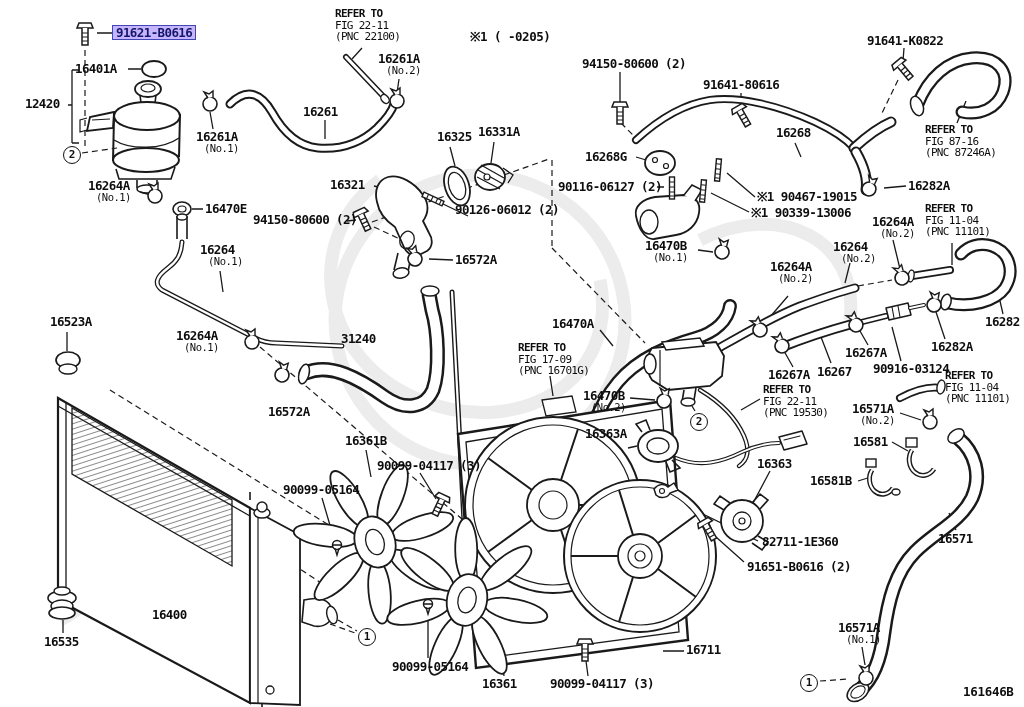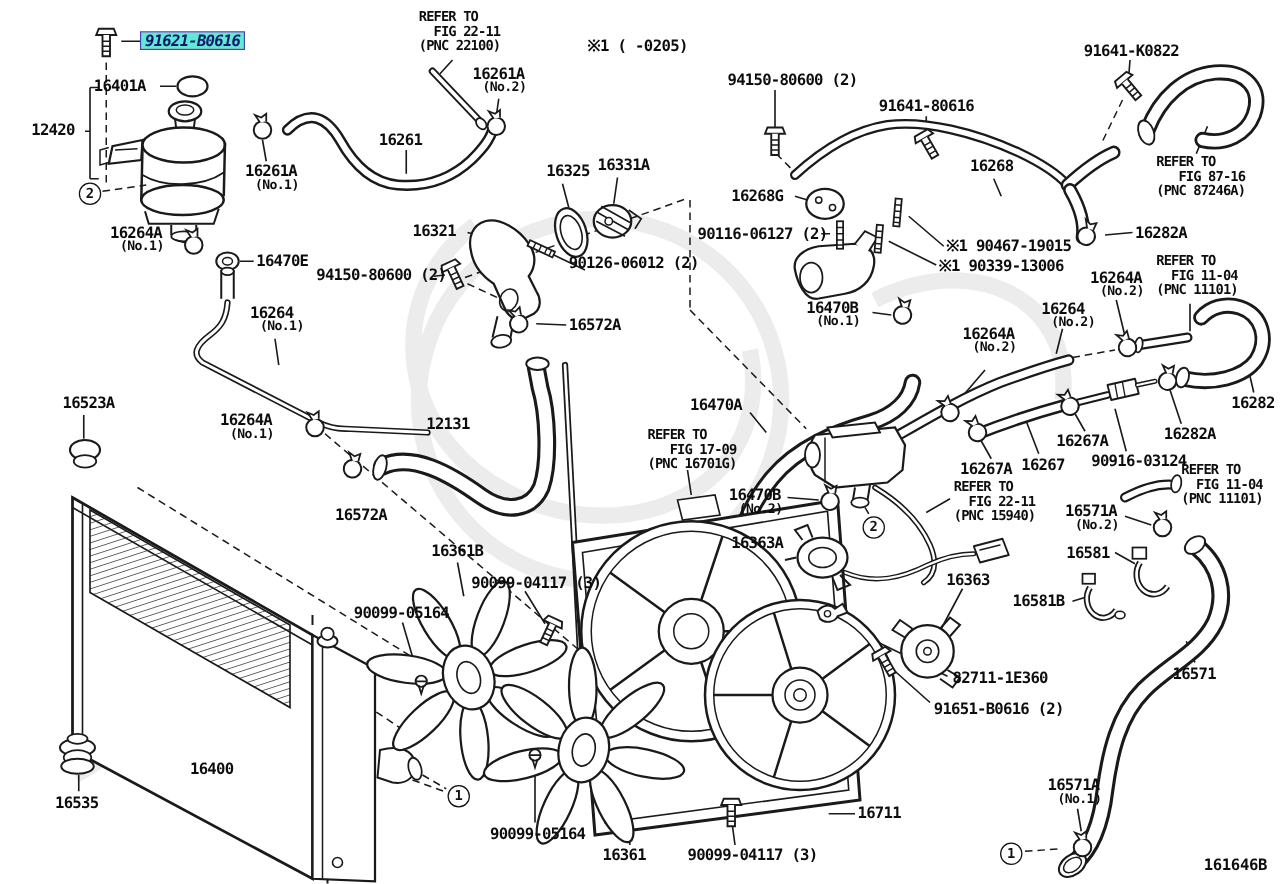--- a/index.html
+++ b/index.html
@@ -2,23 +2,23 @@
 <html><head>
 <meta charset="utf-8">
 <style>
   html,body{margin:0;padding:0;background:#fff;}
   .stage{position:relative;width:1024px;height:707px;background:#ffffff;overflow:hidden;
          font-family:"DejaVu Sans Mono",monospace;}
   .stage svg{position:absolute;left:0;top:0;}
   #labels{position:absolute;left:0;top:0;width:100%;height:100%;}
   .lbl{position:absolute;color:#0d0d0d;white-space:pre;}
   .lbl .main{font-weight:bold;font-size:12.5px;line-height:13px;letter-spacing:-0.6px;}
-  .lbl .sub{font-weight:bold;font-size:10.5px;line-height:11px;letter-spacing:-0.5px;padding-left:8px;text-align:right;}
+  .lbl .sub{font-weight:normal;font-size:10.5px;line-height:11px;letter-spacing:-0.5px;padding-left:8px;}
   .lbl.ref .main,.lbl.ref .sub{font-size:11px;line-height:11.5px;letter-spacing:-0.7px;padding-left:0;}
-  .lbl.hl .main{background:#5eead4;outline:1.5px solid #4345b4;color:#15156b;padding:0 3px;font-style:italic;}
+  .lbl.hl .main{background:#c4b5fd;outline:1.5px solid #4345b4;color:#15156b;padding:0 3px;}
   .callout{position:absolute;width:16px;height:16px;border:1.5px solid #111;border-radius:50%;
            background:#fff;text-align:center;font:bold 11px/16px "DejaVu Sans Mono",monospace;color:#111;}
   .note{position:absolute;left:470px;top:28px;font-weight:bold;font-size:12.5px;letter-spacing:-0.5px;color:#0d0d0d;}
   .doc{position:absolute;left:963px;top:684px;font-weight:bold;font-size:12.5px;letter-spacing:-0.3px;color:#0d0d0d;}
   .o{fill:none;stroke:#1a1a1a;}
   .w{fill:none;stroke:#ffffff;}
   .f{fill:#ffffff;stroke:#1a1a1a;}
   .dash{fill:none;stroke:#1a1a1a;stroke-width:1.2;stroke-dasharray:6 4;}
   .ldr{fill:none;stroke:#1a1a1a;stroke-width:1.3;}
   .wm{fill:none;stroke:#ececec;stroke-width:13;}
@@ -342,33 +342,33 @@
       <div class="lbl" style="left: 770px; top: 260px;"><div class="main">16264A</div><div class="sub">(No.2)</div></div>
       <div class="lbl" style="left: 552px; top: 317px;"><div class="main">16470A</div></div>
       <div class="lbl" style="left: 985px; top: 315px;"><div class="main">16282</div></div>
       <div class="lbl" style="left: 931px; top: 340px;"><div class="main">16282A</div></div>
       <div class="lbl" style="left: 845px; top: 346px;"><div class="main">16267A</div></div>
       <div class="lbl" style="left: 873px; top: 362px;"><div class="main">90916-03124</div></div>
       <div class="lbl" style="left: 768px; top: 368px;"><div class="main">16267A</div></div>
       <div class="lbl" style="left: 817px; top: 365px;"><div class="main">16267</div></div>
       <div class="lbl ref" style="left: 518px; top: 342px;"><div class="main">REFER TO</div><div class="sub">FIG 17-09</div><div class="sub">(PNC 16701G)</div></div>
       <div class="lbl" style="left: 583px; top: 389px;"><div class="main">16470B</div><div class="sub">(No.2)</div></div>
-      <div class="lbl ref" style="left: 763px; top: 384px;"><div class="main">REFER TO</div><div class="sub">FIG 22-11</div><div class="sub">(PNC 15940)</div></div>
+      <div class="lbl ref" style="left: 763px; top: 384px;"><div class="main">REFER TO</div><div class="sub">FIG 22-11</div><div class="sub">(PNC 19530)</div></div>
       <div class="lbl ref" style="left: 945px; top: 370px;"><div class="main">REFER TO</div><div class="sub">FIG 11-04</div><div class="sub">(PNC 11101)</div></div>
       <div class="lbl" style="left: 852px; top: 402px;"><div class="main">16571A</div><div class="sub">(No.2)</div></div>
       <div class="lbl" style="left: 853px; top: 435px;"><div class="main">16581</div></div>
       <div class="lbl" style="left: 810px; top: 474px;"><div class="main">16581B</div></div>
       <div class="lbl" style="left: 585px; top: 427px;"><div class="main">16363A</div></div>
       <div class="lbl" style="left: 757px; top: 457px;"><div class="main">16363</div></div>
       <div class="lbl" style="left: 762px; top: 535px;"><div class="main">82711-1E360</div></div>
       <div class="lbl" style="left: 747px; top: 560px;"><div class="main">91651-B0616 (2)</div></div>
       <div class="lbl" style="left: 938px; top: 532px;"><div class="main">16571</div></div>
       <div class="lbl" style="left: 50px; top: 315px;"><div class="main">16523A</div></div>
       <div class="lbl" style="left: 176px; top: 329px;"><div class="main">16264A</div><div class="sub">(No.1)</div></div>
-      <div class="lbl" style="left: 341px; top: 332px;"><div class="main">12131</div></div>
+      <div class="lbl" style="left: 341px; top: 332px;"><div class="main">31240</div></div>
       <div class="lbl" style="left: 268px; top: 405px;"><div class="main">16572A</div></div>
       <div class="lbl" style="left: 345px; top: 434px;"><div class="main">16361B</div></div>
       <div class="lbl" style="left: 377px; top: 459px;"><div class="main">90099-04117 (3)</div></div>
       <div class="lbl" style="left: 283px; top: 483px;"><div class="main">90099-05164</div></div>
       <div class="lbl" style="left: 44px; top: 635px;"><div class="main">16535</div></div>
       <div class="lbl" style="left: 152px; top: 608px;"><div class="main">16400</div></div>
       <div class="lbl" style="left: 392px; top: 660px;"><div class="main">90099-05164</div></div>
       <div class="lbl" style="left: 482px; top: 677px;"><div class="main">16361</div></div>
       <div class="lbl" style="left: 550px; top: 677px;"><div class="main">90099-04117 (3)</div></div>
       <div class="lbl" style="left: 686px; top: 643px;"><div class="main">16711</div></div>

